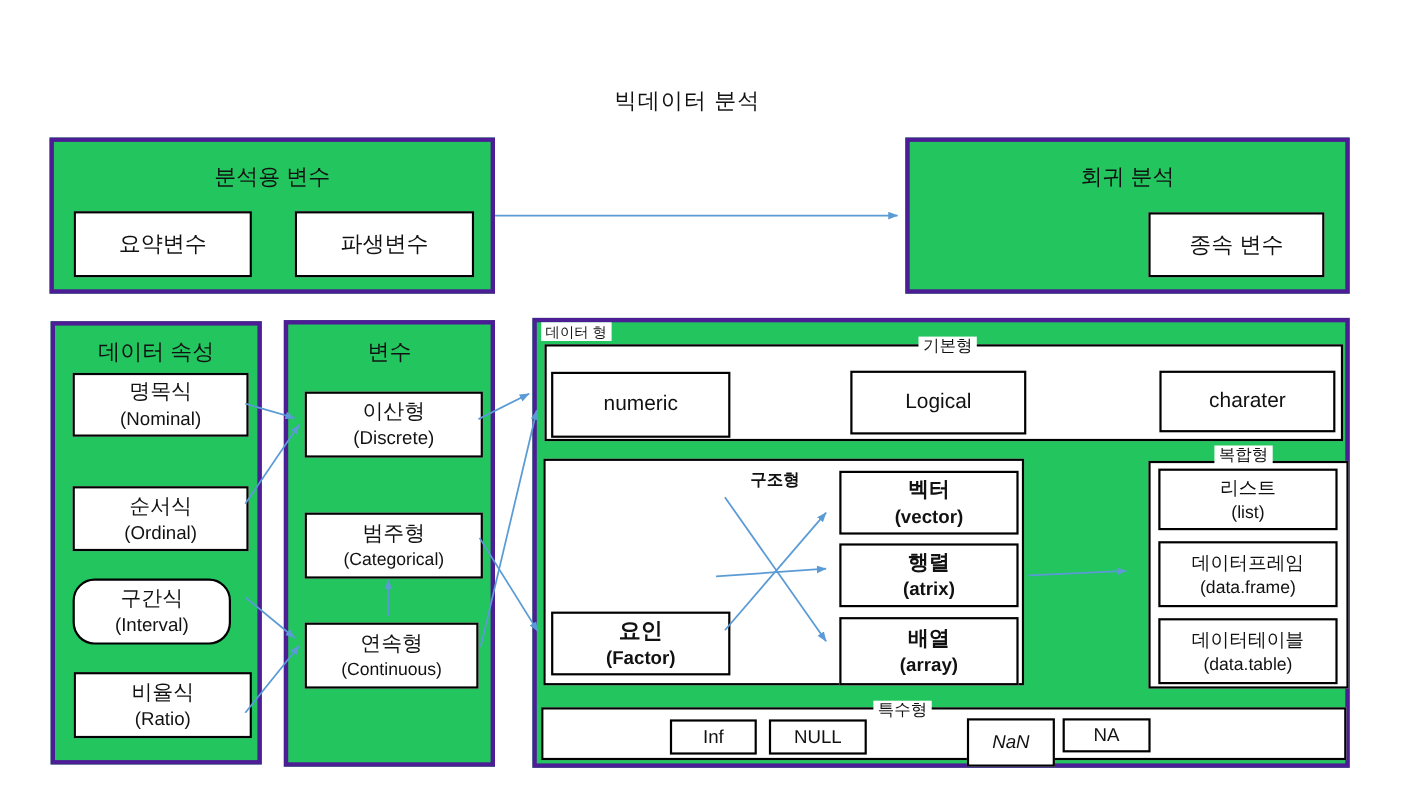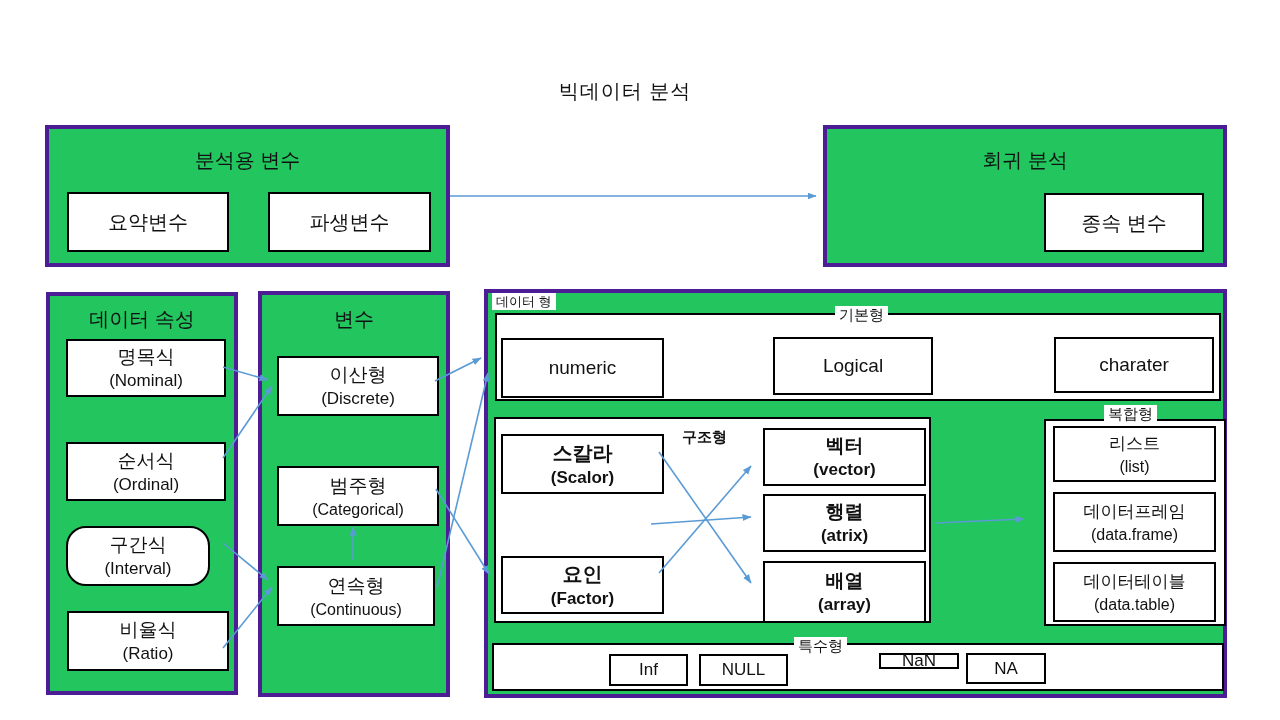--- a/index.html
+++ b/index.html
@@ -101,24 +101,20 @@
       <div class="ibox" style="left:276px;top:22px;width:160px;height:58px;">
         <span class="ko19">Logical</span>
       </div>
       <div class="ibox" style="left:557px;top:22px;width:160px;height:56px;">
         <span class="ko19">charater</span>
       </div>
     </div>
 
     <div class="sbox" style="left:6px;top:124px;width:437px;height:206px;font-weight:bold;">
       <div class="seclabel" style="left:182px;top:9px;">구조형</div>
-      <div class="ibox" style="left:5px;top:15px;width:163px;height:60px;">
-        <span class="ko20">스칼라</span>
-        <span class="en17">(Scalor)</span>
-      </div>
       <div class="ibox" style="left:5px;top:137px;width:163px;height:58px;">
         <span class="ko20">요인</span>
         <span class="en17">(Factor)</span>
       </div>
       <div class="ibox" style="left:267px;top:9px;width:163px;height:58px;">
         <span class="ko19">벡터</span>
         <span class="en17">(vector)</span>
       </div>
       <div class="ibox" style="left:267px;top:75px;width:163px;height:58px;">
         <span class="ko19">행렬</span>
@@ -147,21 +143,21 @@
     </div>
 
     <div class="sbox" style="left:4px;top:350px;width:732px;height:48px;">
       <div class="seclabel" style="left:300px;top:-8px;">특수형</div>
       <div class="ibox" style="left:115px;top:9px;width:79px;height:32px;">
         <span class="t17">Inf</span>
       </div>
       <div class="ibox" style="left:205px;top:9px;width:89px;height:32px;">
         <span class="t17">NULL</span>
       </div>
-      <div class="ibox" style="left:385px;top:8px;width:80px;height:16px;">
+      <div class="ibox" style="left:385px;top:8px;width:80px;height:44px;font-style:italic;">
         <span class="t17">NaN</span>
       </div>
       <div class="ibox" style="left:472px;top:8px;width:80px;height:31px;">
         <span class="t17">NA</span>
       </div>
     </div>
   </div>
 
   <svg class="arrows" viewBox="0 0 1280 720">
     <defs>

